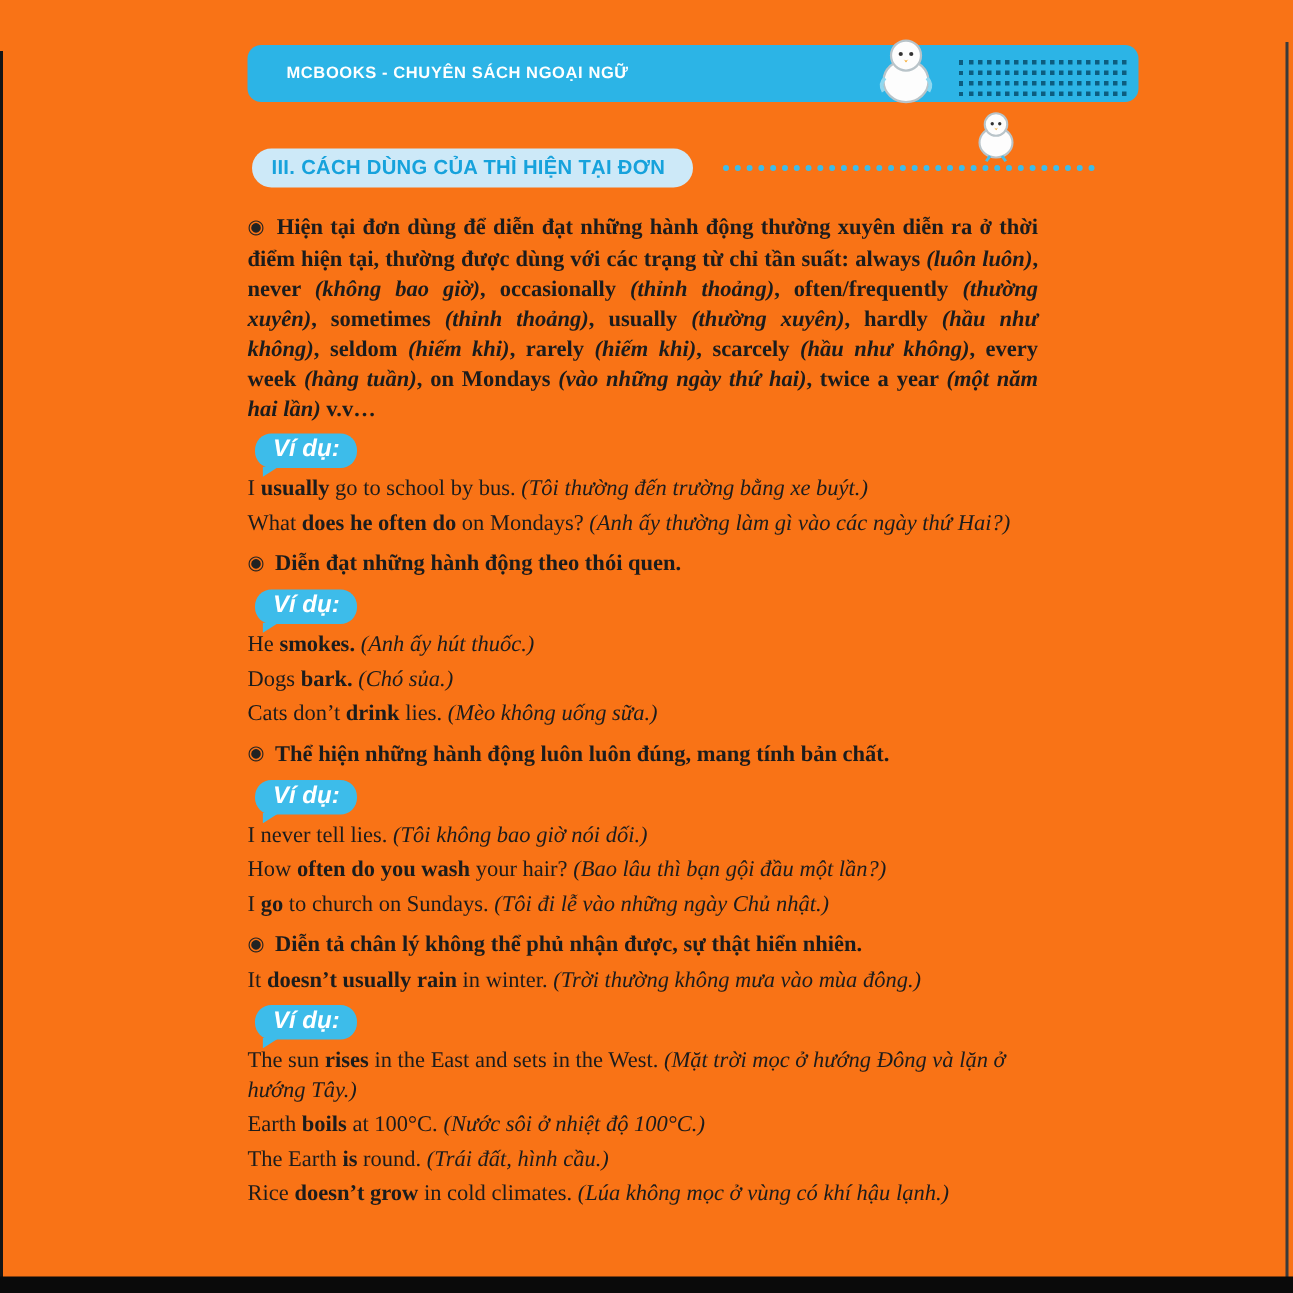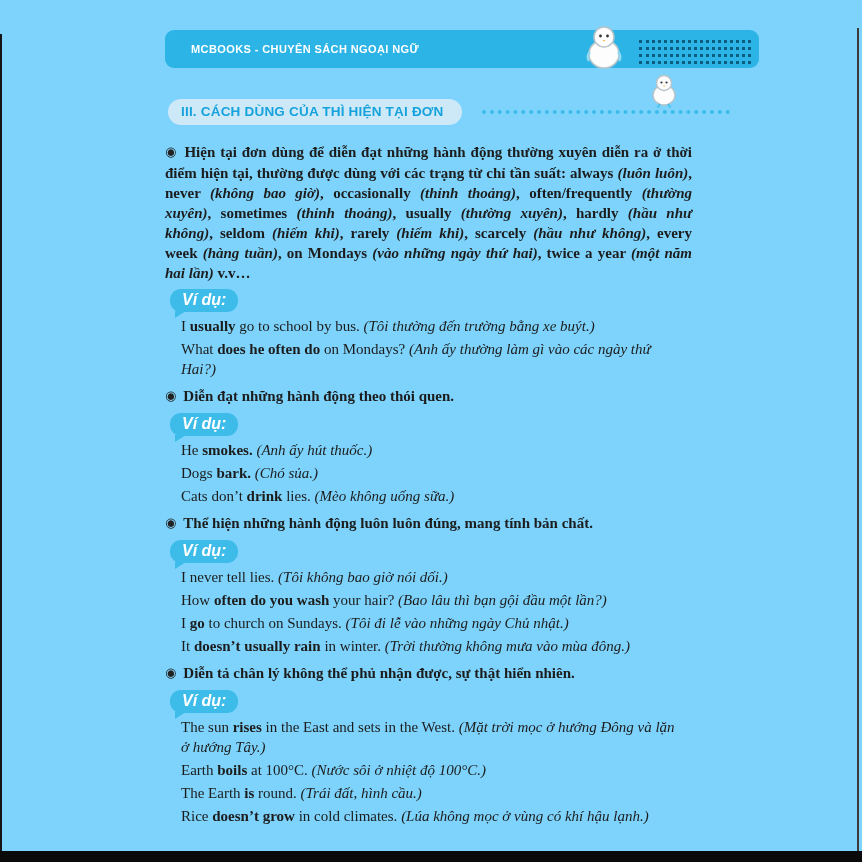--- a/index.html
+++ b/index.html
@@ -1,16 +1,16 @@
 <!DOCTYPE html>
 <html style="--brand_cyan: #2cb4e6; --pill_bg: #cde9f8; --section_title: #16a2dc; --bubble: #3dbcea; --text: #1c1c1c;"><head>
 <meta charset="utf-8">
 <style>
   html,body{margin:0;padding:0;background:#fff;}
-  .page{position:relative;width:862px;height:862px;background:#7dd3fc;overflow:hidden;
+  .page{position:relative;width:862px;height:862px;background:#f97316;overflow:hidden;
         font-family:"Liberation Serif",serif;color:var(--text,#1c1c1c);}
   
   .edge-left{position:absolute;left:0;top:34px;bottom:0;width:2px;background:#151515;}
   .edge-right{position:absolute;right:3px;top:28px;bottom:0;width:2px;background:#3a3a3a;}
   .edge-bottom{position:absolute;left:0;right:0;bottom:0;height:11px;background:#0a0a0a;}
   
   .brandbar{position:absolute;left:165px;top:30px;width:594px;height:38px;
             background:var(--brand_cyan,#2cb4e6);border-radius:9px;}
   .brand-title{position:absolute;left:26px;top:50%;transform:translateY(-50%);
                font-family:"Liberation Sans",sans-serif;font-weight:bold;font-size:11px;
@@ -27,21 +27,21 @@
   .diamond-dots{display:inline-block;vertical-align:middle;width:248px;margin-left:16px;
                 border-top:4px dotted var(--bubble,#3dbcea);}
   .bird-section{position:absolute;left:478px;top:-26px;}
   
   .content{position:absolute;left:165px;top:142px;width:527px;}
   .para{margin:0;font-size:15px;line-height:20px;}
   .bullet-para{margin-top:7px;text-align:justify;font-weight:bold;}
   .content > :first-child{margin-top:0;}
   .bullet-icon{font-family:"DejaVu Sans",sans-serif;font-size:13px;margin-right:7px;
                color:#222;position:relative;top:-1px;}
-  .example-line{margin:3px 16px;}
+  .example-line{margin:3px 0;}
   .b{font-weight:bold;}
   .i{font-style:italic;}
   .vidu-wrap{margin:6px 0 4px;}
   .vidu-bubble{position:relative;display:inline-block;margin-left:5px;
                background:var(--bubble,#3dbcea);color:#fff;
                font-family:"Liberation Sans",sans-serif;font-style:italic;font-weight:bold;
                font-size:16px;padding:2px 12px 3px;border-radius:11px;}
   .vidu-bubble::after{content:"";position:absolute;left:5px;bottom:-6px;width:11px;height:7px;
                background:var(--bubble,#3dbcea);clip-path:polygon(0 0,100% 0,0 100%);}
 </style>
@@ -97,21 +97,21 @@
       <p class="para bullet-para"><span class="bullet-icon">◉</span><span>Diễn đạt những hành động theo thói quen.</span></p>
       <div class="vidu-wrap"><span class="vidu-bubble">Ví dụ:</span></div>
       <p class="para example-line"><span>He </span><span class="b ">smokes.</span><span> </span><span class="i">(Anh ấy hút thuốc.)</span></p>
       <p class="para example-line"><span>Dogs </span><span class="b ">bark.</span><span> </span><span class="i">(Chó sủa.)</span></p>
       <p class="para example-line"><span>Cats don’t </span><span class="b ">drink</span><span> lies. </span><span class="i">(Mèo không uống sữa.)</span></p>
       <p class="para bullet-para"><span class="bullet-icon">◉</span><span>Thể hiện những hành động luôn luôn đúng, mang tính bản chất.</span></p>
       <div class="vidu-wrap"><span class="vidu-bubble">Ví dụ:</span></div>
       <p class="para example-line"><span>I never tell lies. </span><span class="i">(Tôi không bao giờ nói dối.)</span></p>
       <p class="para example-line"><span>How </span><span class="b ">often do you wash</span><span> your hair? </span><span class="i">(Bao lâu thì bạn gội đầu một lần?)</span></p>
       <p class="para example-line"><span>I </span><span class="b ">go</span><span> to church on Sundays. </span><span class="i">(Tôi đi lễ vào những ngày Chủ nhật.)</span></p>
+      <p class="para bullet-para"><span class="bullet-icon">◉</span><span>Diễn tả chân lý không thể phủ nhận được, sự thật hiển nhiên.</span></p>
       <p class="para example-line"><span>It </span><span class="b ">doesn’t usually rain</span><span> in winter. </span><span class="i">(Trời thường không mưa vào mùa đông.)</span></p>
-      <p class="para bullet-para"><span class="bullet-icon">◉</span><span>Diễn tả chân lý không thể phủ nhận được, sự thật hiển nhiên.</span></p>
       <div class="vidu-wrap"><span class="vidu-bubble">Ví dụ:</span></div>
       <p class="para example-line"><span>The sun </span><span class="b ">rises</span><span> in the East and sets in the West. </span><span class="i">(Mặt trời mọc ở hướng Đông và lặn ở hướng Tây.)</span></p>
       <p class="para example-line"><span>Earth </span><span class="b ">boils</span><span> at 100°C. </span><span class="i">(Nước sôi ở nhiệt độ 100°C.)</span></p>
       <p class="para example-line"><span>The Earth </span><span class="b ">is</span><span> round. </span><span class="i">(Trái đất, hình cầu.)</span></p>
       <p class="para example-line"><span>Rice </span><span class="b ">doesn’t grow</span><span> in cold climates. </span><span class="i">(Lúa không mọc ở vùng có khí hậu lạnh.)</span></p>
     </main>
 </div>
 
 </body></html>

